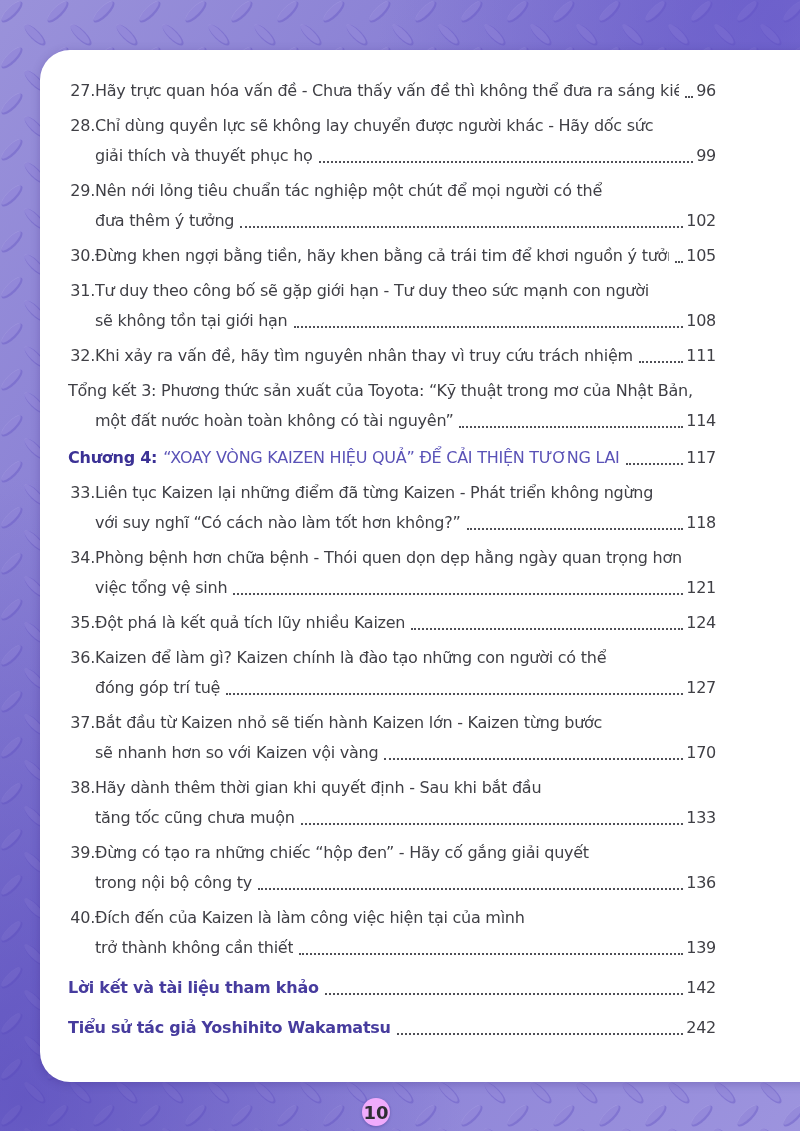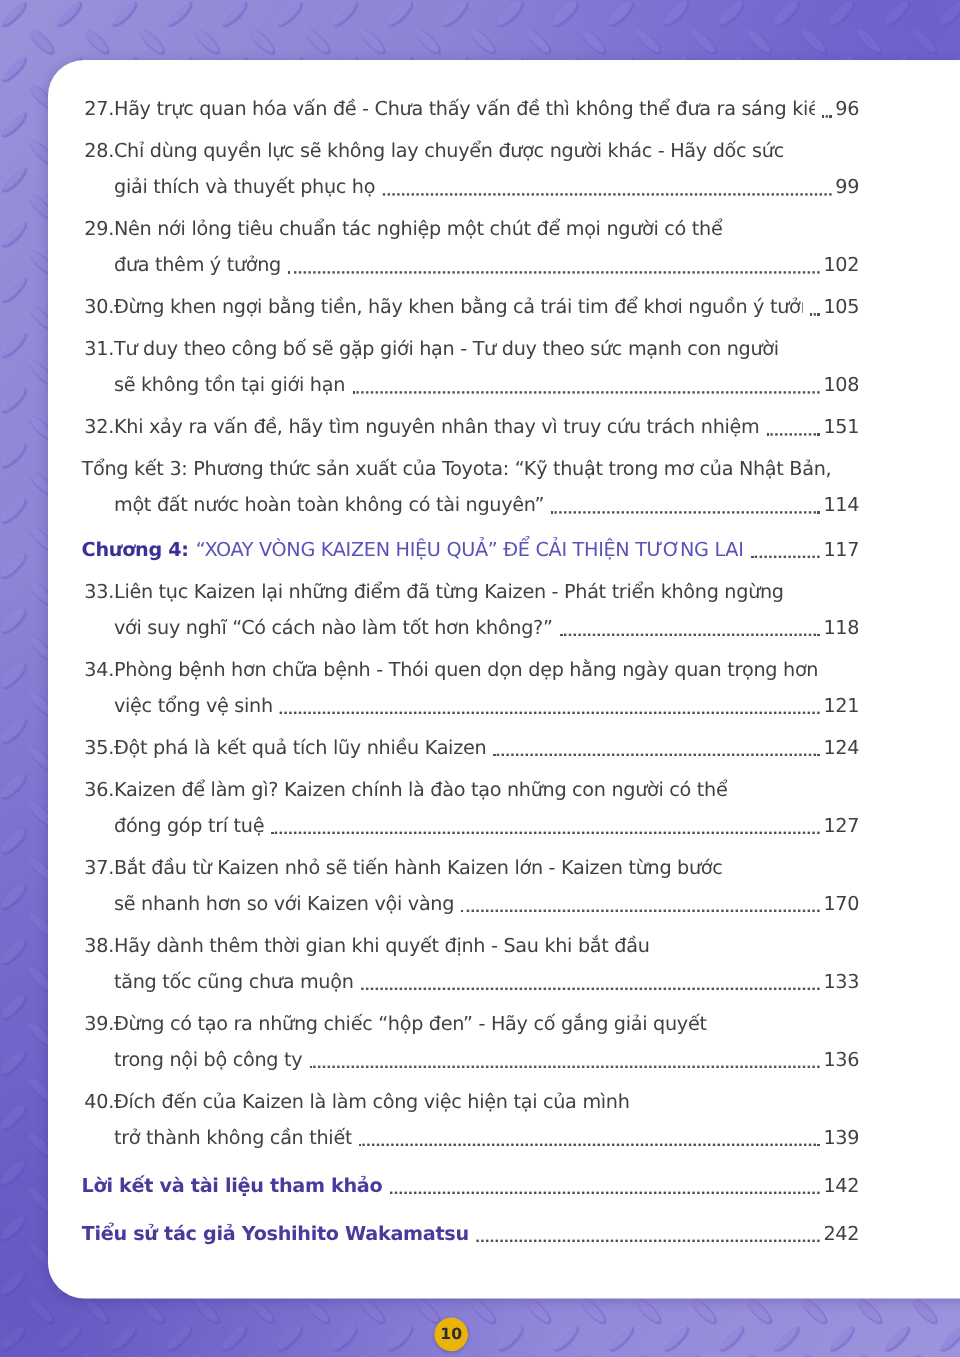--- a/index.html
+++ b/index.html
@@ -27,23 +27,23 @@
   .ch-prefix{font-weight:bold;color:#3b3195;flex:0 0 auto;margin-right:6px;}
   .ch-title{color:#5a52b7;flex:0 1 auto;overflow:hidden;}
   .dots{
     flex:1 1 auto;min-width:8px;align-self:flex-end;
     border-bottom:2.5px dotted #4f4f56;
     margin:0 3px 8px 6px;
   }
   .pg{flex:0 0 auto;color:#3f3f45;}
   .page-badge{
     position:absolute;left:362px;top:1098px;width:28px;height:28px;
-    border-radius:50%;background:#eab308;z-index:2;
+    border-radius:50%;background:#f0abfc;z-index:2;
     display:flex;align-items:center;justify-content:center;
-    font-size:13px;font-weight:bold;color:#2e2e33;
+    font-size:18px;font-weight:bold;color:#2e2e33;
     box-shadow:0 1px 3px rgba(40,20,100,0.3);
   }
 </style>
 </head>
 <body>
 
 <svg class="bg" width="800" height="1131" aria-hidden="true">
   <defs>
     <linearGradient id="gradA" x1="0" y1="0" x2="1" y2="1">
       <stop offset="0" stop-color="#9a92da"></stop>
@@ -120,21 +120,21 @@
           <span class="txt cont">sẽ không tồn tại giới hạn</span>
           <span class="dots"></span>
           <span class="pg">108</span>
         </div>
       </div>
       <div class="entry t-item">
         <div class="line">
           <span class="num">32.</span>
           <span class="txt">Khi xảy ra vấn đề, hãy tìm nguyên nhân thay vì truy cứu trách nhiệm</span>
           <span class="dots"></span>
-          <span class="pg">151</span>
+          <span class="pg">111</span>
         </div>
       </div>
       <div class="entry t-summary">
         <div class="line">
           <span class="txt">Tổng kết 3: Phương thức sản xuất của Toyota: “Kỹ thuật trong mơ của Nhật Bản,</span>
         </div>
         <div class="line">
           <span class="txt cont">một đất nước hoàn toàn không có tài nguyên”</span>
           <span class="dots"></span>
           <span class="pg">114</span>

